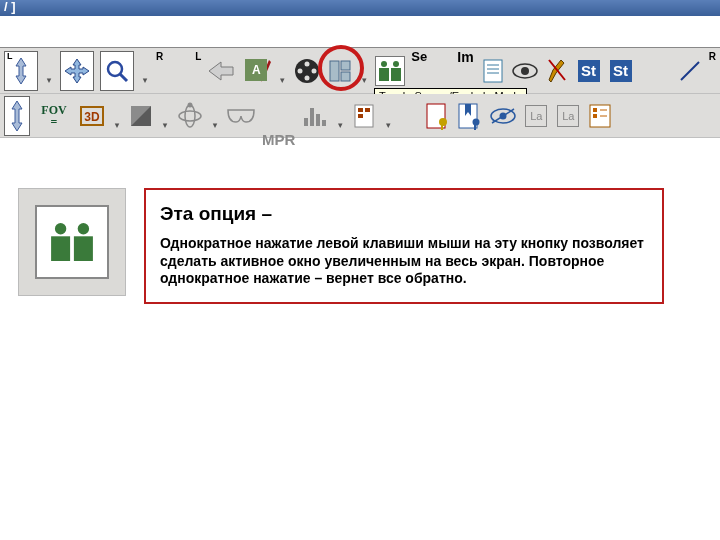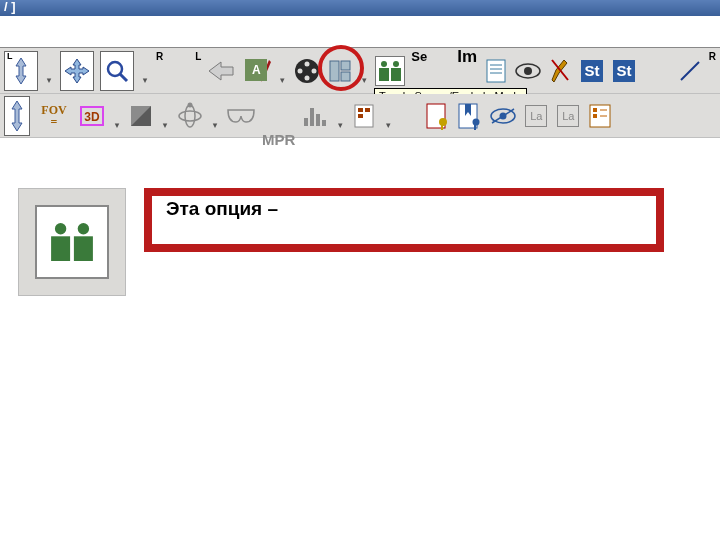--- a/index.html
+++ b/index.html
@@ -84,21 +84,21 @@
     background: #feffe1;
     border: 1px solid #000;
     font-size: 11px;
     padding: 1px 4px;
     white-space: nowrap;
   }
   .fov-label {
     font-size: 12px;
     font-weight: bold;
     font-family: "Comic Sans MS", cursive;
-    color: #a16207;
+    color: #14532d;
     text-align: center;
     line-height: 12px;
     width: 36px;
   }
   .txt-gray { color:#8b8b8b; font-weight:bold; font-size:15px;margin-top:48px; }
   .two-figs {
     display:flex; gap:2px;
   }
   .fig { width:10px; height:22px; position:relative; }
   .fig::before{ content:""; position:absolute; top:1px; left:2px; width:6px; height:6px; border-radius:50%; background:var(--c);}
@@ -118,23 +118,23 @@
     display:flex; align-items:center; justify-content:center;
   }
   .big-inner {
     width: 74px;
     height: 74px;
     background:#fff;
     border:2px solid #888;
     display:flex; align-items:center; justify-content:center;
   }
   .desc-box {
-    border: 8px solid #b91c1c;
+    border: 2px solid #b91c1c;
     background:#fff;
-    padding: 2px 14px 14px 14px;
+    padding: 13px 14px 14px 14px;
     width: 520px;
   }
   .desc-title { font-weight:bold; font-size:19px; margin-bottom:10px; }
   .desc-body  { font-weight:bold; font-size:14px; line-height:1.25; }
   svg { display:block; }
   .sl-label {
     background:#6f8f5a; color:#fff; font-size:12px; font-weight:bold;
     width:22px; height:22px; line-height:22px; text-align:center;
     position:absolute; top:6px; left:4px;
   }
@@ -214,21 +214,21 @@
     <div class="two-figs">
       <div class="fig" style="--c:#3a7a3a"></div>
       <div class="fig" style="--c:#3a7a3a"></div>
     </div>
   </div>
 
   <div class="red-ring"></div>
 
   <span class="tiny-label" style="position:relative;top:-14px;font-size:13px">Se</span>
   <div style="width:18px"></div>
-  <span class="tiny-label" style="position:relative;top:-14px;font-size:17px">Im</span>
+  <span class="tiny-label" style="position:relative;top:-14px;font-size:14px">Im</span>
 
   <div class="tb-btn">
     <svg width="22" height="26">
         <rect x="2" y="2" width="18" height="22" fill="#fff" stroke="#3a7aa0"></rect>
         <line x1="5" y1="7" x2="17" y2="7" stroke="#3a7aa0"></line>
         <line x1="5" y1="11" x2="17" y2="11" stroke="#3a7aa0"></line>
         <line x1="5" y1="15" x2="17" y2="15" stroke="#3a7aa0"></line>
       </svg>
   </div>
 
@@ -273,21 +273,21 @@
       </svg>
   </div>
 
   <div class="tb-btn">
     <div class="fov-label">
       <span>FOV</span><br><span>=</span>
     </div>
   </div>
 
   <div class="tb-btn" style="width:28px">
-    <div style="border:2px solid #d946ef;width:24px;height:20px;text-align:center;line-height:18px;font-weight:bold;font-size:12px;color:#a03a00">3D</div>
+    <div style="border:2px solid #a16207;width:24px;height:20px;text-align:center;line-height:18px;font-weight:bold;font-size:12px;color:#a03a00">3D</div>
   </div>
   <div class="dd"></div>
 
   <div class="tb-btn">
     <svg width="24" height="24">
         <rect x="2" y="2" width="20" height="20" fill="#8b8b8b"></rect>
         <path d="M2 22 L22 2 L22 22 Z" fill="#5a5a5a"></path>
       </svg>
   </div>
   <div class="dd"></div>
@@ -380,14 +380,15 @@
   <div class="big-icon-frame">
     <div class="big-inner">
       <div class="two-figs" style="transform:scale(1.9)">
         <div class="fig" style="--c:#3a7a3a"></div>
         <div class="fig" style="--c:#3a7a3a"></div>
       </div>
     </div>
   </div>
   <div class="desc-box">
     <div class="desc-title">Эта опция –</div>
+    <div class="desc-body">Однократное нажатие левой клавиши мыши на эту кнопку  позволяет сделать активное окно увеличенным на весь экран. Повторное однократное нажатие – вернет все обратно.</div>
   </div>
 </div>
 
 </body></html>

